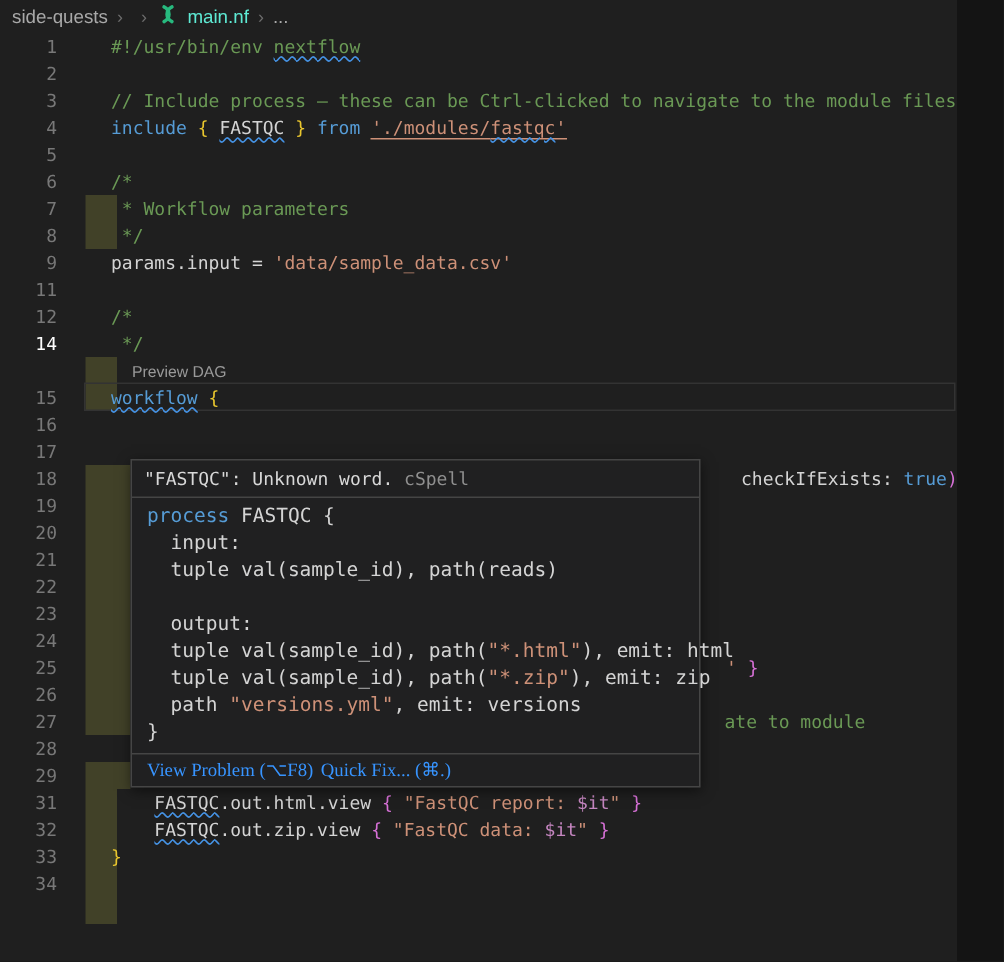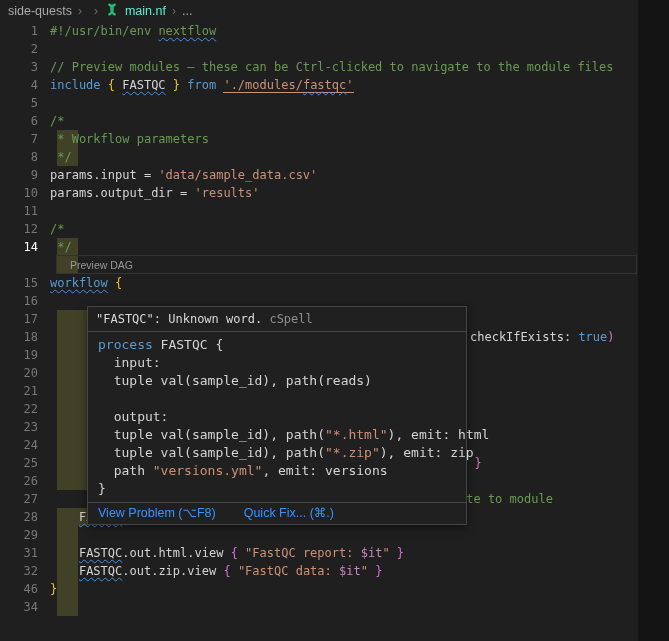--- a/index.html
+++ b/index.html
@@ -14,37 +14,37 @@
   .breadcrumb .file{color:#5eead4}
   .nf-icon{margin-right:5px;display:inline-block;vertical-align:middle}
   
   .strip{position:absolute;background:var(--olive);z-index:1}
   .cur-line{position:absolute;left:56px;right:1px;height:19px;border:1px solid #333;z-index:1}
   
   .lines{position:absolute;top:22px;left:0;right:0;z-index:2}
   .line-row{height:18px;display:flex;font-size:12px;line-height:18px;white-space:pre}
   .gutter{width:38px;text-align:right;color:var(--lnum);flex:none}
   .line-row.active .gutter{color:#ffffff}
-  .code{margin-left:12px;flex:1}
-  .lens-row{height:18px;line-height:16px;padding-left:70px}
+  .code{margin-left:36px;flex:1}
+  .lens-row{height:18px;line-height:16px;padding-left:88px}
   .lens{font-family:"Liberation Sans",sans-serif;font-size:10.5px;color:#999;cursor:pointer}
   .com{color:var(--com)} .kw{color:var(--kw)} .str{color:var(--str)} .fg{color:var(--fg)}
   .b1{color:var(--b1)} .b2{color:var(--b2)} .interp{color:var(--interp)}
   .sq{text-decoration-line:underline;text-decoration-style:wavy;text-decoration-color:var(--sqg);
       text-decoration-thickness:1px;text-underline-offset:2px}
   .lnk{border-bottom:1px solid var(--str)}
   
   .tooltip{position:absolute;left:87px;top:306px;width:380px;background:var(--ttbg);
            border:1px solid var(--ttborder);z-index:10;box-shadow:0 2px 8px rgba(0,0,0,.5)}
   .tt-header{padding:3px 8px;border-bottom:1px solid var(--ttborder);font-size:12px;line-height:18px;
              color:#d8d8d8;white-space:pre}
   .tt-header .src{color:#8f8f8f}
   .tt-code{padding:4px 8px 4px 10px;font-size:13px;line-height:18px;white-space:pre}
-  .tt-actions{border-top:1px solid var(--ttborder);padding:2px 10px 3px;display:flex;gap:28px;
-              font-family:Liberation Sans, sans-serif;font-size:12.5px;line-height:16px}
+  .tt-actions{border-top:1px solid var(--ttborder);padding:2px 10px 3px;display:flex;gap:5px;
+              font-family:Liberation Serif, serif;font-size:12.5px;line-height:16px}
   .tt-actions .act{color:var(--link);cursor:pointer}
 </style>
 </head>
 <body>
 
 <div class="screen">
 
   <div class="breadcrumb">
     <span class="crumb">side-quests</span>
     <span class="sep">›</span>
@@ -63,28 +63,27 @@
   <div class="strip" style="left:57px;top:130px;width:21px;height:36px"></div>
   <div class="strip" style="left:57px;top:238px;width:21px;height:36px"></div>
   <div class="strip" style="left:57px;top:310px;width:30px;height:180px"></div>
   <div class="strip" style="left:57px;top:508px;width:30px;height:18px"></div>
   <div class="strip" style="left:57px;top:526px;width:21px;height:90px"></div>
   <div class="cur-line" style="top:255px"></div>
 
   <div class="lines" id="code-lines">
       <div class="line-row"><span class="gutter">1</span><span class="code"><span class="com">#!/usr/bin/env </span><span class="com sq">nextflow</span></span></div>
       <div class="line-row"><span class="gutter">2</span><span class="code"></span></div>
-      <div class="line-row"><span class="gutter">3</span><span class="code"><span class="com">// Preview modules – these can be Ctrl-clicked to navigate to the module files</span></span></div>
+      <div class="line-row"><span class="gutter">3</span><span class="code"><span class="com">// Include process – these can be Ctrl-clicked to navigate to the module files</span></span></div>
       <div class="line-row"><span class="gutter">4</span><span class="code"><span class="kw">include </span><span class="b1">{ </span><span class="fg sq">FASTQC</span><span class="b1"> }</span><span class="fg"> </span><span class="kw">from </span><span class="str lnk">'./modules/</span><span class="str lnk sq">fastqc</span><span class="str lnk">'</span></span></div>
       <div class="line-row"><span class="gutter">5</span><span class="code"></span></div>
       <div class="line-row"><span class="gutter">6</span><span class="code"><span class="com">/*</span></span></div>
       <div class="line-row"><span class="gutter">7</span><span class="code"><span class="com"> * Workflow parameters</span></span></div>
       <div class="line-row"><span class="gutter">8</span><span class="code"><span class="com"> */</span></span></div>
       <div class="line-row"><span class="gutter">9</span><span class="code"><span class="fg">params.input = </span><span class="str">'data/sample_data.csv'</span></span></div>
-      <div class="line-row"><span class="gutter">10</span><span class="code"><span class="fg">params.output_dir = </span><span class="str">'results'</span></span></div>
       <div class="line-row"><span class="gutter">11</span><span class="code"></span></div>
       <div class="line-row"><span class="gutter">12</span><span class="code"><span class="com">/*</span></span></div>
       <div class="line-row active"><span class="gutter">14</span><span class="code"><span class="com"> */</span></span></div>
       <div class="lens-row"><span class="lens">Preview DAG</span></div>
       <div class="line-row"><span class="gutter">15</span><span class="code"><span class="kw sq">workflow</span><span class="fg"> </span><span class="b1">{</span></span></div>
       <div class="line-row"><span class="gutter">16</span><span class="code"></span></div>
       <div class="line-row"><span class="gutter">17</span><span class="code"></span></div>
       <div class="line-row"><span class="gutter">18</span><span class="code" style="padding-left: 420px;"><span class="fg">checkIfExists: </span><span class="kw">true</span><span class="b2">)</span></span></div>
       <div class="line-row"><span class="gutter">19</span><span class="code"></span></div>
       <div class="line-row"><span class="gutter">20</span><span class="code"></span></div>
@@ -92,21 +91,21 @@
       <div class="line-row"><span class="gutter">22</span><span class="code"></span></div>
       <div class="line-row"><span class="gutter">23</span><span class="code"></span></div>
       <div class="line-row"><span class="gutter">24</span><span class="code"></span></div>
       <div class="line-row"><span class="gutter">25</span><span class="code" style="padding-left: 410px;"><span class="str">' </span><span class="b2">}</span></span></div>
       <div class="line-row"><span class="gutter">26</span><span class="code"></span></div>
       <div class="line-row"><span class="gutter">27</span><span class="code" style="padding-left: 409px;"><span class="com">ate to module</span></span></div>
       <div class="line-row"><span class="gutter">28</span><span class="code"><span class="fg">    </span><span class="fg sq">FASTQC</span><span class="b2">(</span><span class="fg">ch_input</span><span class="b2">)</span></span></div>
       <div class="line-row"><span class="gutter">29</span><span class="code"></span></div>
       <div class="line-row"><span class="gutter">31</span><span class="code"><span class="fg">    </span><span class="fg sq">FASTQC</span><span class="fg">.out.html.view </span><span class="b2">{ </span><span class="str">"FastQC report: </span><span class="interp">$it</span><span class="str">"</span><span class="fg"> </span><span class="b2">}</span></span></div>
       <div class="line-row"><span class="gutter">32</span><span class="code"><span class="fg">    </span><span class="fg sq">FASTQC</span><span class="fg">.out.zip.view </span><span class="b2">{ </span><span class="str">"FastQC data: </span><span class="interp">$it</span><span class="str">"</span><span class="fg"> </span><span class="b2">}</span></span></div>
-      <div class="line-row"><span class="gutter">46</span><span class="code"><span class="b1">}</span></span></div>
+      <div class="line-row"><span class="gutter">33</span><span class="code"><span class="b1">}</span></span></div>
       <div class="line-row"><span class="gutter">34</span><span class="code"></span></div>
     </div>
 
   <div class="tooltip">
     <div class="tt-header"><span>"FASTQC": Unknown word.</span> <span class="src">cSpell</span></div>
     <div class="tt-code" id="tt-code"><div><span class="kw">process</span><span class="fg"> FASTQC {</span></div><div><span class="fg">  input:</span></div><div><span class="fg">  tuple val(sample_id), path(reads)</span></div><div>&nbsp;</div><div><span class="fg">  output:</span></div><div><span class="fg">  tuple val(sample_id), path(</span><span class="str">"*.html"</span><span class="fg">), emit: html</span></div><div><span class="fg">  tuple val(sample_id), path(</span><span class="str">"*.zip"</span><span class="fg">), emit: zip</span></div><div><span class="fg">  path </span><span class="str">"versions.yml"</span><span class="fg">, emit: versions</span></div><div><span class="fg">}</span></div></div>
     <div class="tt-actions">
       <span class="act">View Problem (⌥F8)</span>
       <span class="act">Quick Fix... (⌘.)</span>
     </div>

